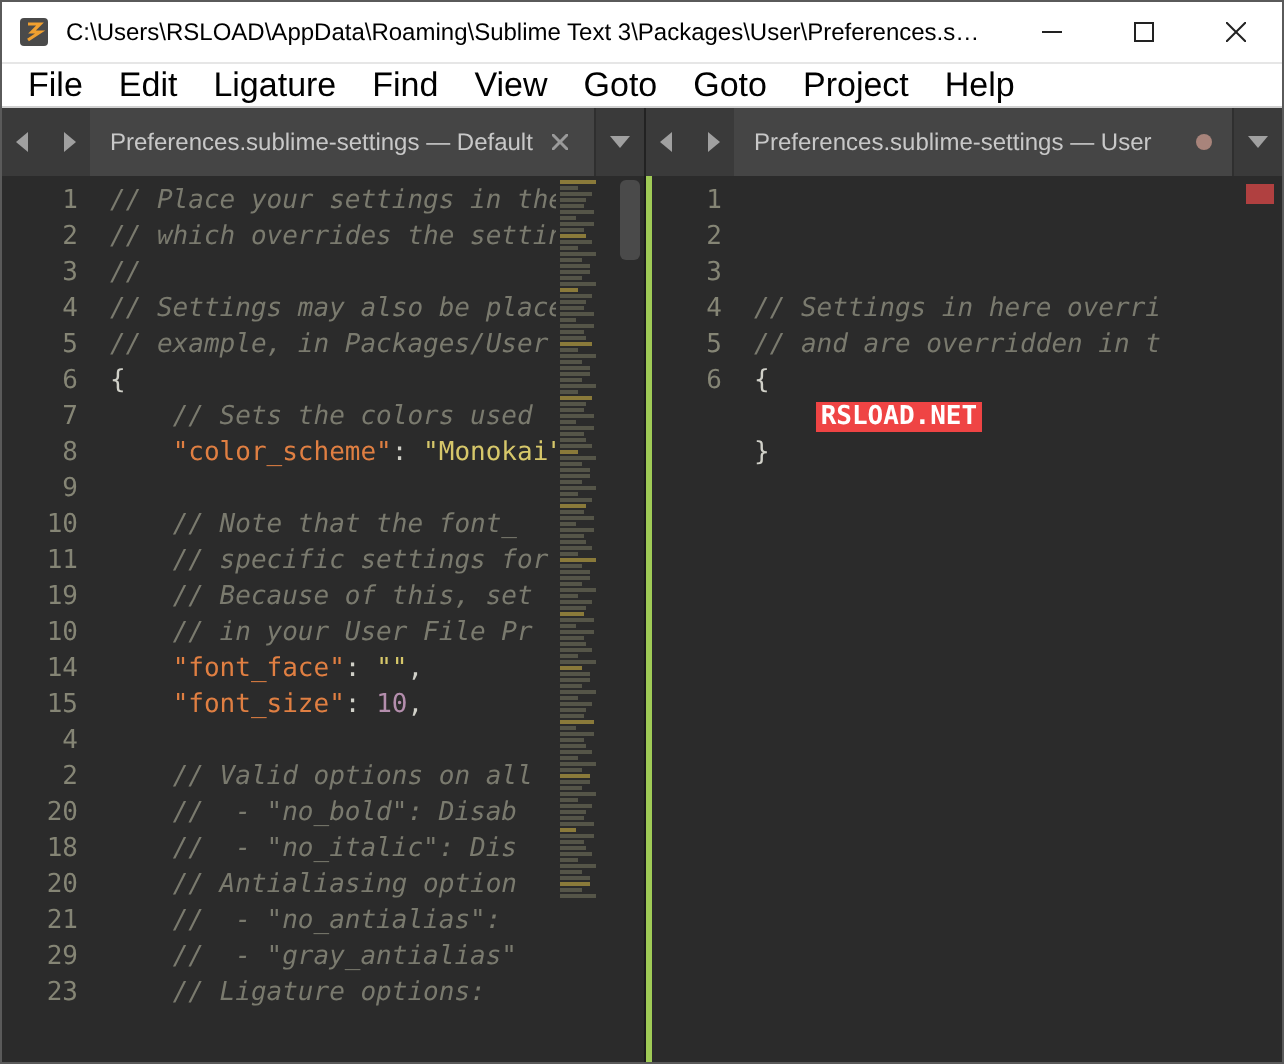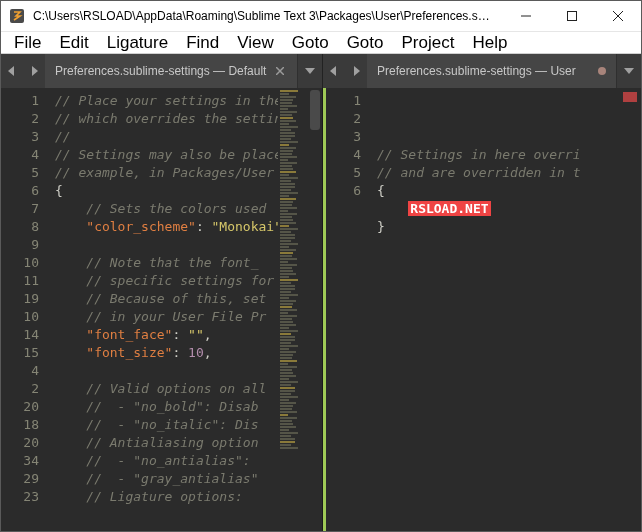--- a/index.html
+++ b/index.html
@@ -170,21 +170,21 @@
             <div class="ln">11</div>
             <div class="ln">19</div>
             <div class="ln">10</div>
             <div class="ln">14</div>
             <div class="ln">15</div>
             <div class="ln">4</div>
             <div class="ln">2</div>
             <div class="ln">20</div>
             <div class="ln">18</div>
             <div class="ln">20</div>
-            <div class="ln">34</div>
+            <div class="ln">21</div>
             <div class="ln">29</div>
             <div class="ln">23</div>
           </div>
         <div class="code" id="code-left"><div class="codeline"><span class="cm">// Place your settings in the</span></div><div class="codeline"><span class="cm">// which overrides the settings</span></div><div class="codeline"><span class="cm">//</span></div><div class="codeline"><span class="cm">// Settings may also be placed</span></div><div class="codeline"><span class="cm">// example, in Packages/User</span></div><div class="codeline"><span class="punc">{</span></div><div class="codeline"><span class="punc">    </span><span class="cm">// Sets the colors used</span></div><div class="codeline"><span class="punc">    </span><span class="key">"color_scheme"</span><span class="punc">: </span><span class="str">"Monokai"</span></div><div class="codeline"></div><div class="codeline"><span class="punc">    </span><span class="cm">// Note that the font_</span></div><div class="codeline"><span class="punc">    </span><span class="cm">// specific settings for</span></div><div class="codeline"><span class="punc">    </span><span class="cm">// Because of this, set</span></div><div class="codeline"><span class="punc">    </span><span class="cm">// in your User File Pr</span></div><div class="codeline"><span class="punc">    </span><span class="key">"font_face"</span><span class="punc">: </span><span class="str">""</span><span class="punc">,</span></div><div class="codeline"><span class="punc">    </span><span class="key">"font_size"</span><span class="punc">: </span><span class="num">10</span><span class="punc">,</span></div><div class="codeline"></div><div class="codeline"><span class="punc">    </span><span class="cm">// Valid options on all</span></div><div class="codeline"><span class="punc">    </span><span class="cm">//  - "no_bold": Disab</span></div><div class="codeline"><span class="punc">    </span><span class="cm">//  - "no_italic": Dis</span></div><div class="codeline"><span class="punc">    </span><span class="cm">// Antialiasing option</span></div><div class="codeline"><span class="punc">    </span><span class="cm">//  - "no_antialias": </span></div><div class="codeline"><span class="punc">    </span><span class="cm">//  - "gray_antialias"</span></div><div class="codeline"><span class="punc">    </span><span class="cm">// Ligature options:</span></div></div>
         <div class="minimap" id="minimap-left">
             <div class="mm" style="top: 2px; width: 18.4px; background: rgb(138, 122, 58);"></div>
             <div class="mm" style="top: 5px; width: 9.3px;"></div>
             <div class="mm" style="top: 8px; width: 15.8px;"></div>
             <div class="mm" style="top: 11px; width: 13.2px;"></div>
             <div class="mm" style="top: 14px; width: 11.9px;"></div>

